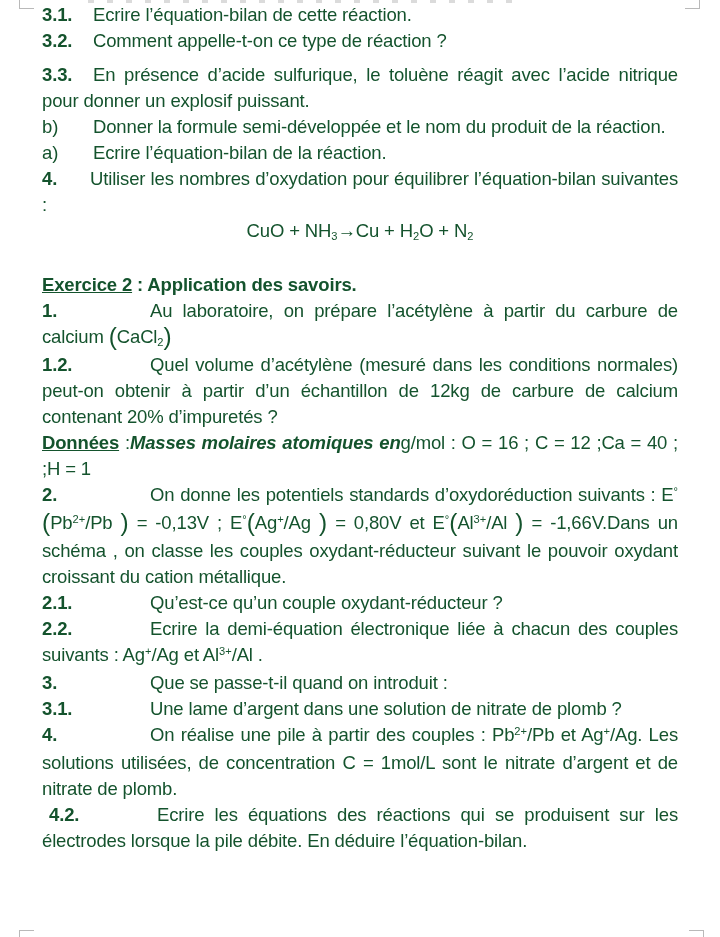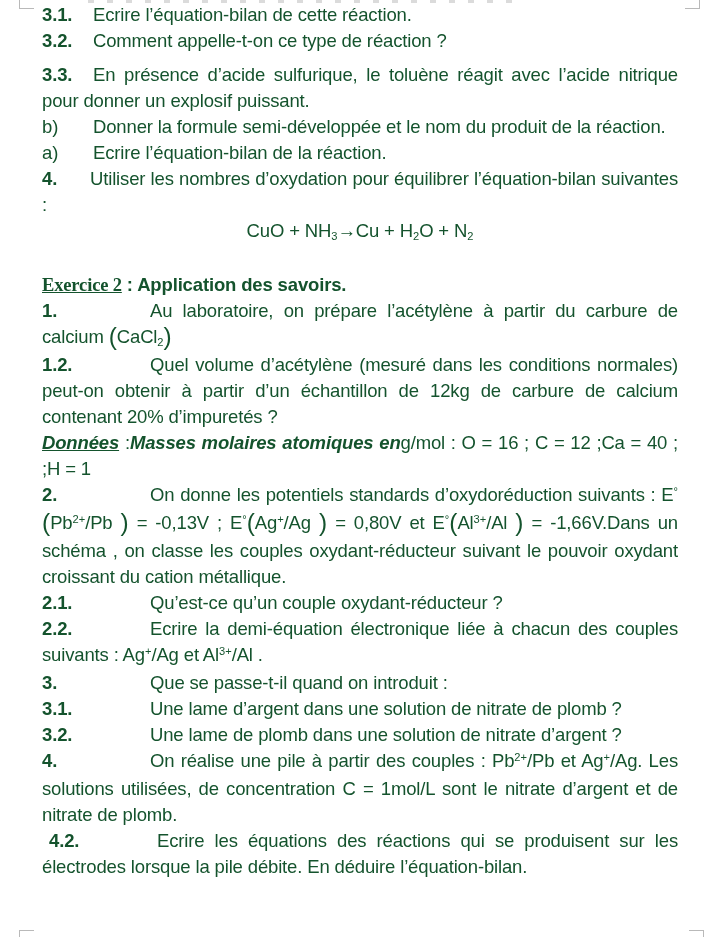--- a/index.html
+++ b/index.html
@@ -15,22 +15,22 @@
     letter-spacing:-0.15px;
     padding:2px 42px 0 42px;
     overflow:hidden;
   }
   p.para{margin:0;text-align:left;}
   p.para.justify{text-align:justify;}
   p.para.center{text-align:center;}
   .label{display:inline-block;}
   .r-b{font-weight:700;}
   .r-bi{font-weight:700;font-style:italic;}
-  .r-biu{font-weight:700;font-style:italic;text-decoration:underline;}
-  .r-bu{font-weight:700;text-decoration:underline;font-family:Liberation Serif, serif;}
+  .r-biu{font-weight:700;text-decoration:underline;}
+  .r-bu{font-weight:700;text-decoration:underline;}
   .r-sub{font-size:0.6em;position:relative;top:0.3em;letter-spacing:0;}
   .r-sup{font-size:0.6em;position:relative;top:-0.5em;letter-spacing:0;}
   .r-bigp{font-size:1.32em;vertical-align:-0.09em;letter-spacing:0;}
   .corner{position:absolute;width:14px;height:8px;}
   .corner.tl{left:19px;top:0;border-left:1px solid #b9b9b9;border-bottom:1px solid #b9b9b9;}
   .corner.tr{right:20px;top:0;border-right:1px solid #b9b9b9;border-bottom:1px solid #b9b9b9;}
   .corner.bl{left:19px;bottom:0;height:6px;border-left:1px solid #b9b9b9;border-top:1px solid #b9b9b9;}
   .corner.br{right:16px;bottom:0;height:6px;border-right:1px solid #b9b9b9;border-top:1px solid #b9b9b9;}
   .prevline{
     position:absolute;top:0;left:88px;width:430px;height:3px;
@@ -58,17 +58,16 @@
       <p class="para">&nbsp;</p>
       <p class="para left"><span class="r-bu">Exercice 2</span><span class="r-b"> : Application des savoirs.</span></p>
       <p class="para justify"><span class="label r-b" style="width: 108px;">1.</span><span>Au laboratoire, on prépare l’acétylène à partir du carbure de calcium </span><span class="r-bigp">(</span><span>CaCl</span><span class="r-sub">2</span><span class="r-bigp">)</span></p>
       <p class="para justify"><span class="label r-b" style="width: 108px;">1.2.</span><span>Quel volume d’acétylène (mesuré dans les conditions normales) peut-on obtenir à partir d’un échantillon de 12kg de carbure de calcium contenant 20% d’impuretés ?</span></p>
       <p class="para justify"><span class="r-biu">Données</span><span> :</span><span class="r-bi">Masses molaires atomiques en</span><span>g/mol :  O = 16 ; C = 12  ;Ca = 40 ; ;H = 1</span></p>
       <p class="para justify"><span class="label r-b" style="width: 108px;">2.</span><span>On donne les potentiels standards d’oxydoréduction suivants :  E</span><span class="r-sup">°</span><span class="r-bigp">(</span><span>Pb</span><span class="r-sup">2+</span><span>/Pb </span><span class="r-bigp">)</span><span> = -0,13V ;  E</span><span class="r-sup">°</span><span class="r-bigp">(</span><span>Ag</span><span class="r-sup">+</span><span>/Ag </span><span class="r-bigp">)</span><span> = 0,80V   et  E</span><span class="r-sup">°</span><span class="r-bigp">(</span><span>Al</span><span class="r-sup">3+</span><span>/Al </span><span class="r-bigp">)</span><span> = -1,66V.Dans un schéma , on classe les couples oxydant-réducteur suivant le pouvoir oxydant croissant du cation métallique.</span></p>
       <p class="para justify"><span class="label r-b" style="width: 108px;">2.1.</span><span>Qu’est-ce qu’un couple oxydant-réducteur ?</span></p>
       <p class="para justify"><span class="label r-b" style="width: 108px;">2.2.</span><span>Ecrire la demi-équation électronique liée à chacun des couples suivants : Ag</span><span class="r-sup">+</span><span>/Ag et Al</span><span class="r-sup">3+</span><span>/Al .</span></p>
       <p class="para justify"><span class="label r-b" style="width: 108px;">3.</span><span>Que se passe-t-il quand on introduit :</span></p>
       <p class="para justify"><span class="label r-b" style="width: 108px;">3.1.</span><span>Une lame d’argent dans une solution de nitrate de plomb ?</span></p>
-      <p class="para justify"><span class="label r-b" style="width: 108px;">3.2.</span><span>Une lame de plomb dans une solution de nitrate d’argent ?</span></p>
       <p class="para justify"><span class="label r-b" style="width: 108px;">4.</span><span>On réalise une pile à partir des couples : Pb</span><span class="r-sup">2+</span><span>/Pb et Ag</span><span class="r-sup">+</span><span>/Ag. Les solutions utilisées, de concentration C = 1mol/L sont le nitrate d’argent et de nitrate de plomb.</span></p>
       <p class="para justify"><span class="label r-b" style="width: 108px; margin-left: 7px;">4.2.</span><span>Ecrire les équations des réactions qui se produisent sur les électrodes lorsque la pile débite. En déduire l’équation-bilan.</span></p>
     </div>
 </div>
 
 </body></html>

